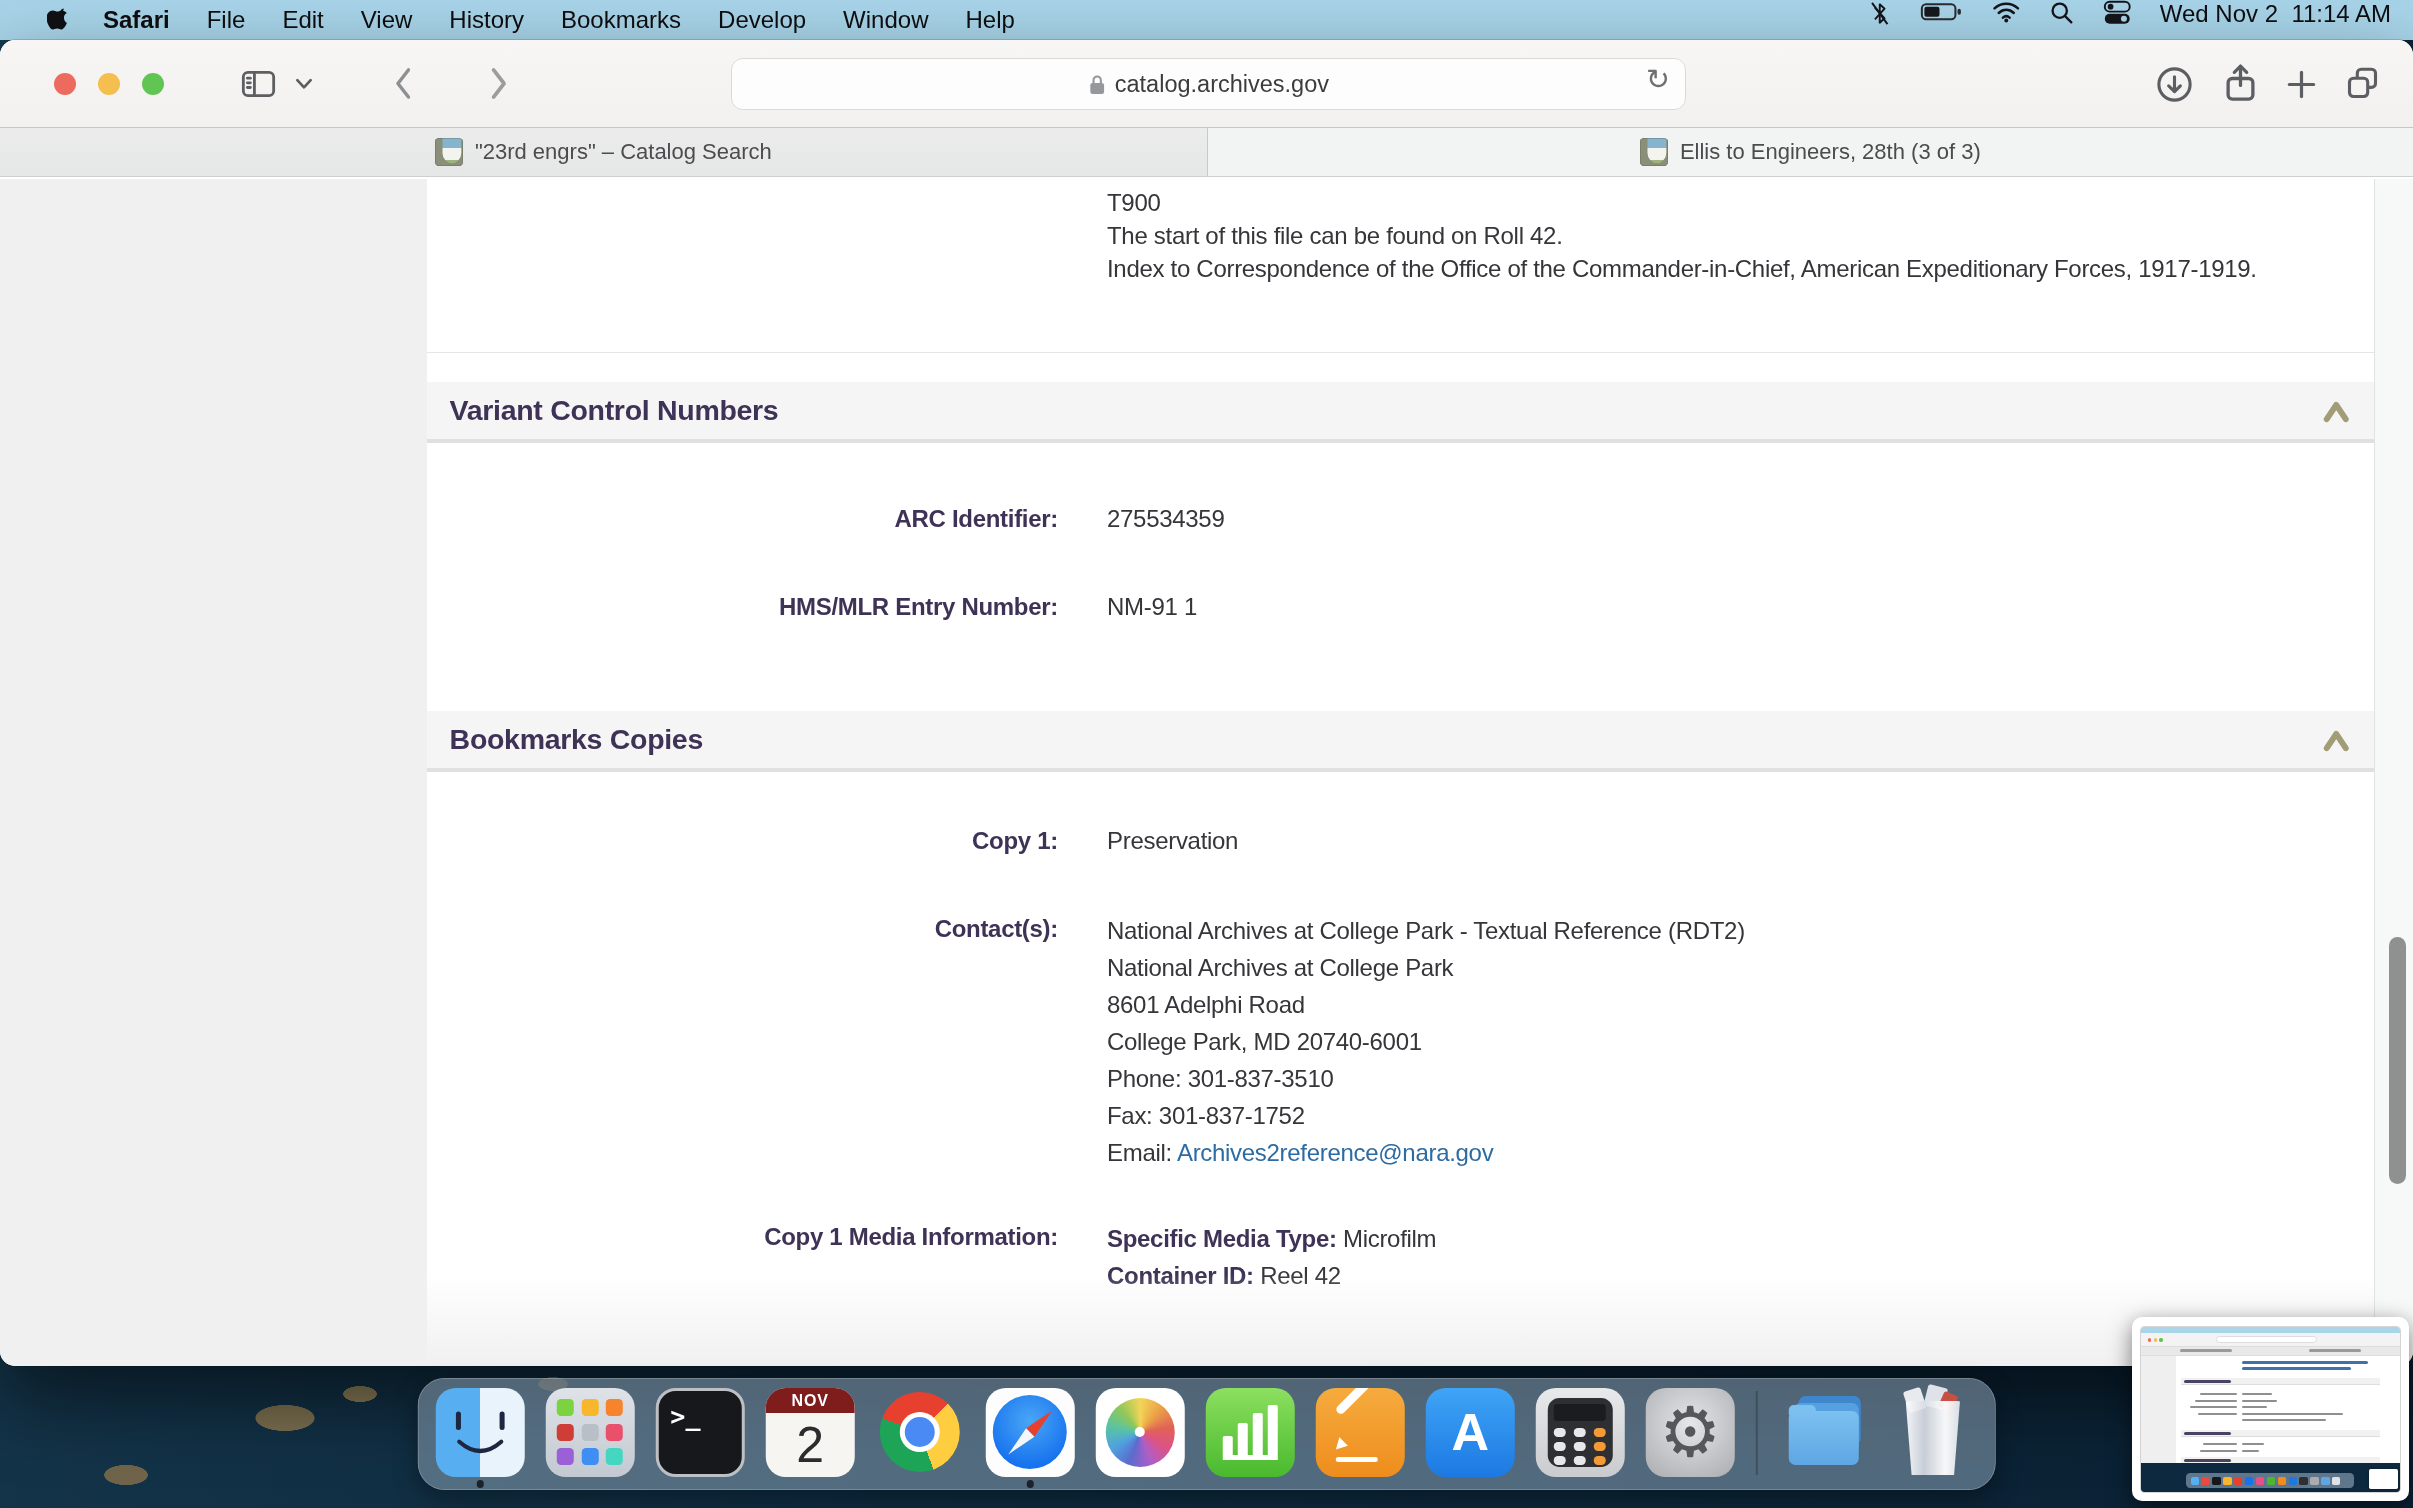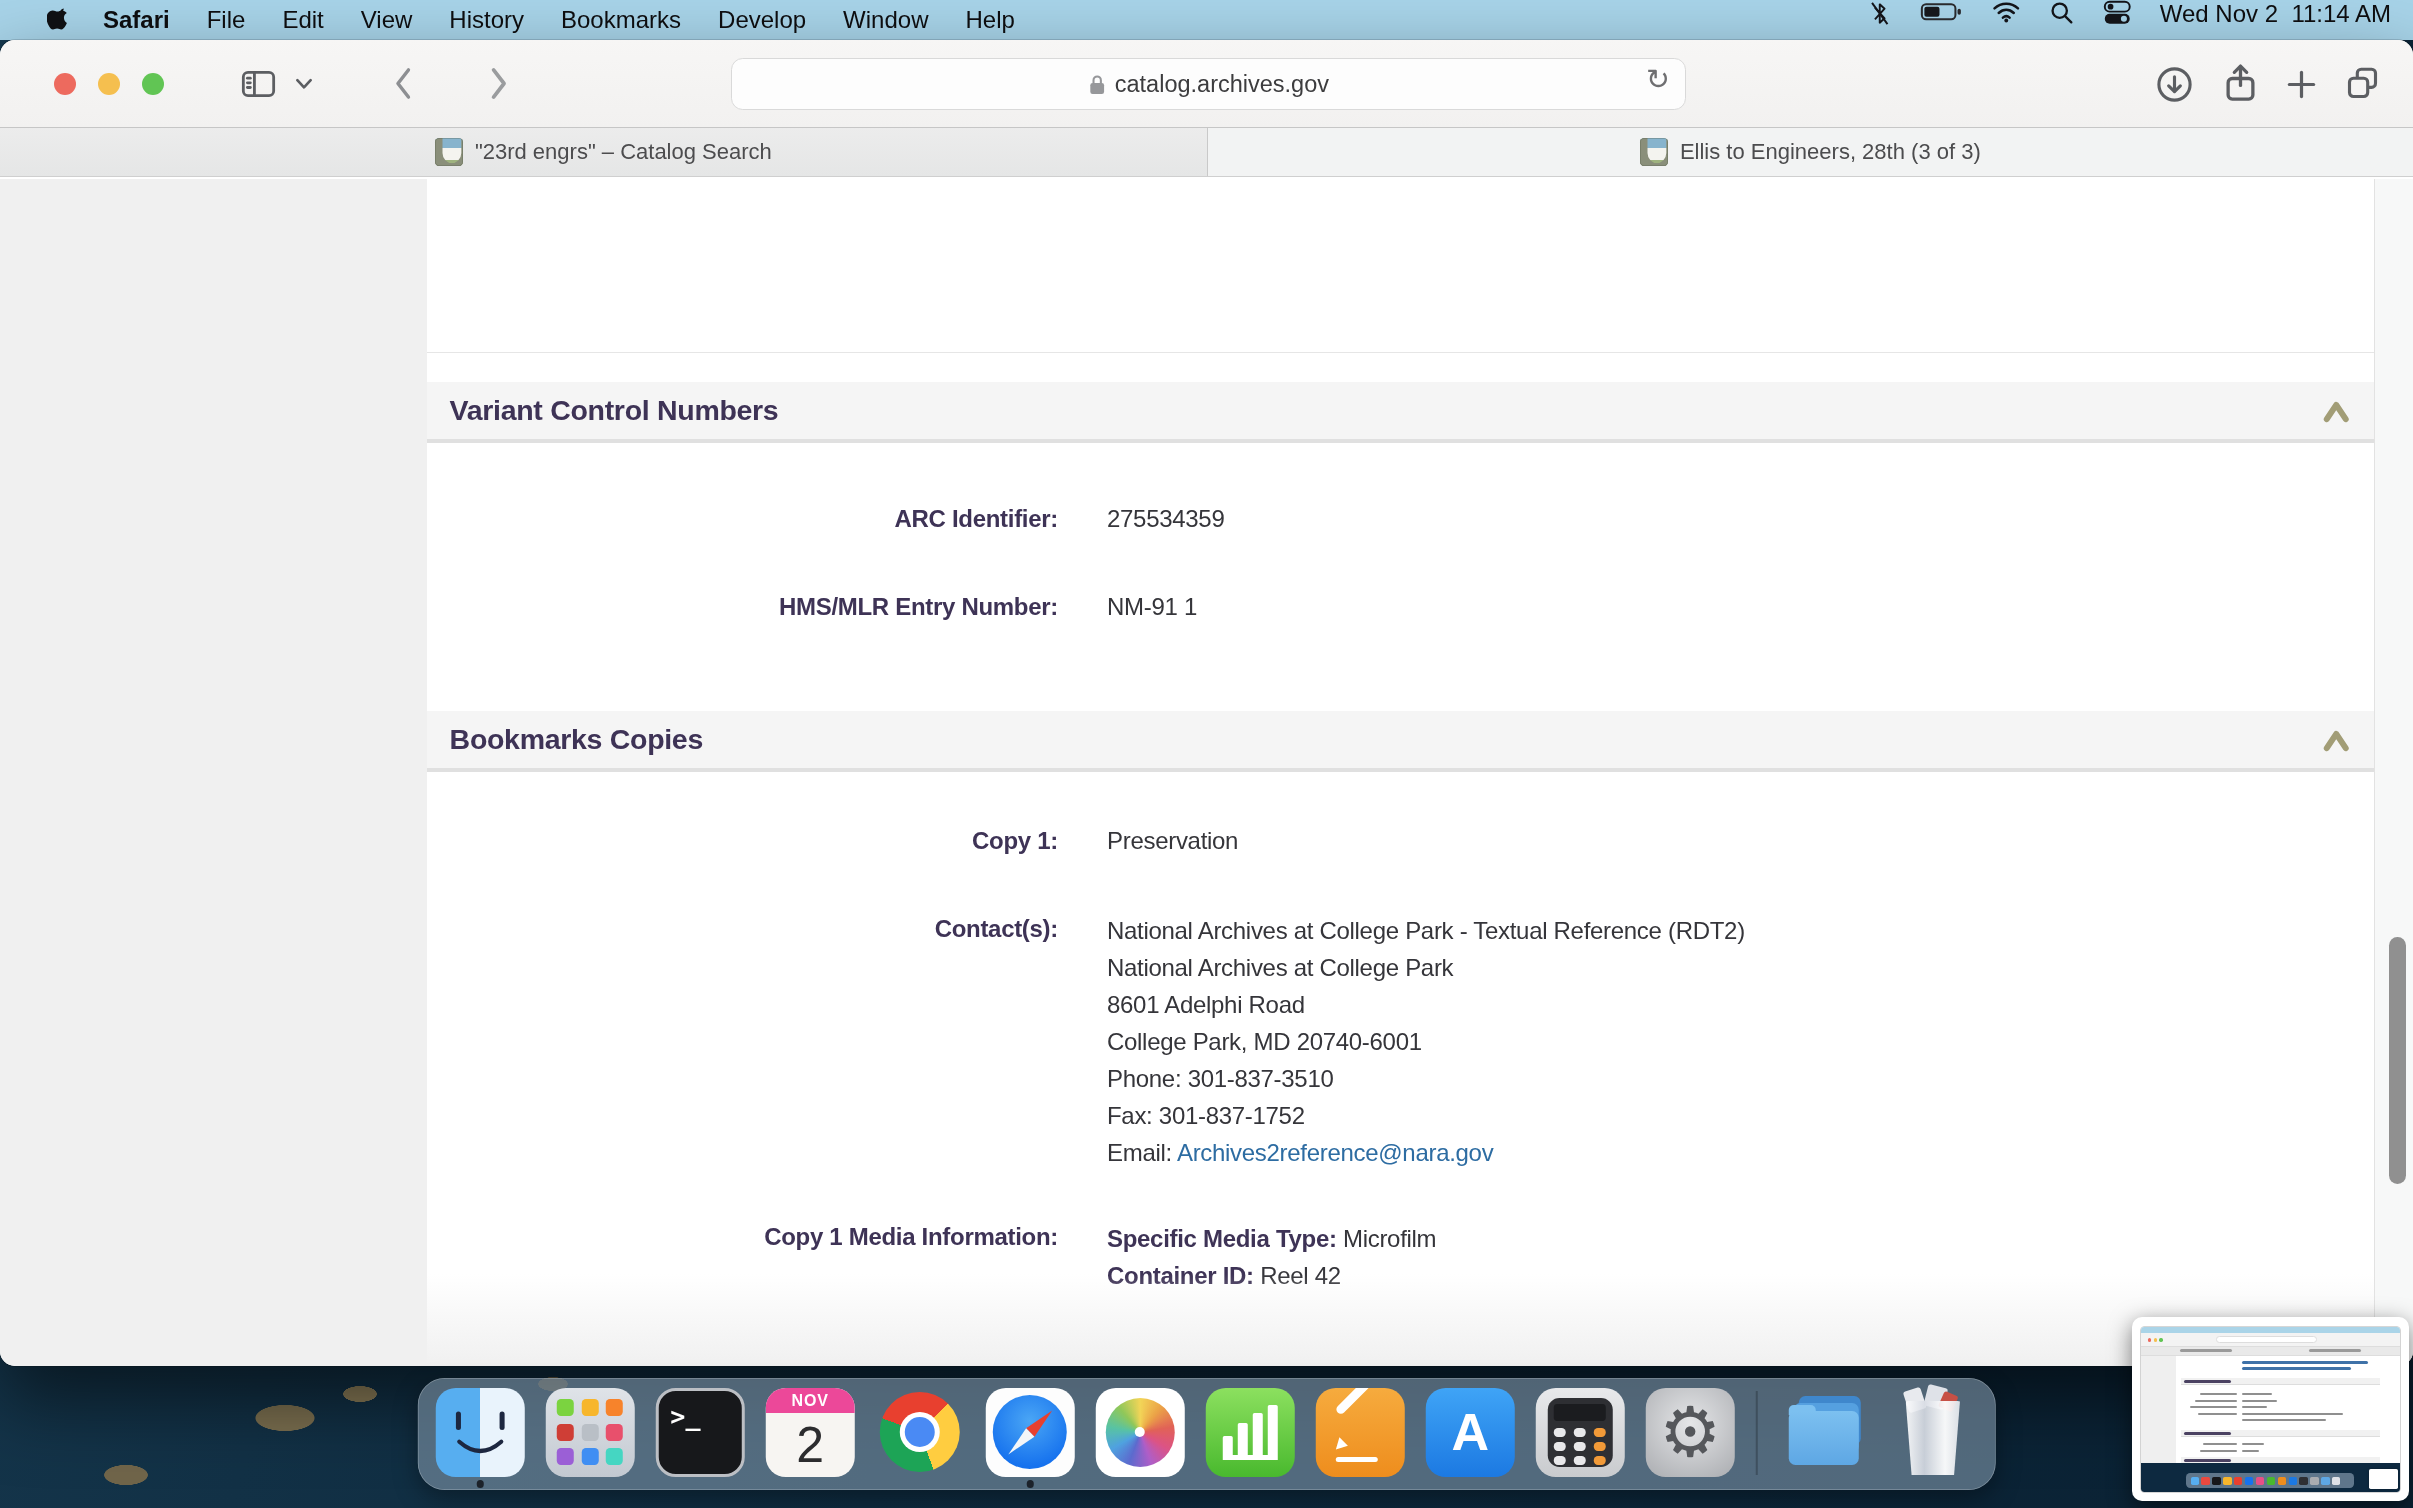--- a/index.html
+++ b/index.html
@@ -106,21 +106,21 @@
   .di { position:absolute; top:0; left:0; width:89px; height:89px; border-radius:20px; overflow:hidden; }
   .rundot { position:absolute; bottom:1.7px; left:41px; width:7.5px; height:7.5px; border-radius:50%; background:#1c222a; }
   .dock-divider { width:1.7px; height:84px; margin-top:3.4px; background:rgba(40,50,60,.45); }
 
   .di.finder { background:linear-gradient(90deg,#57aef0 0 50%, #e9f3fc 50% 100%); }
   .di.launchpad { background:linear-gradient(#dfe3e8,#c3c9d1); display:grid; grid-template-columns:repeat(3,17px); grid-template-rows:repeat(3,17px); gap:7.5px; place-content:center; }
   .lp { border-radius:4.2px; }
   .di.terminal { background:#17181b; border:3.4px solid #bcbfc4; display:flex; align-items:flex-start; justify-content:flex-start; }
   .di.terminal .prompt { color:#fff; font-weight:bold; font-size:25px; margin:11.7px 0 0 11.7px; font-family:"DejaVu Sans Mono", monospace; }
   .di.calendar { background:#f7f5f2; }
-  .cal-band { position:absolute; top:0; left:0; width:100%; height:25px; background:#ec4899; color:#fff; font-size:16px; font-weight:bold; text-align:center; line-height:25px; letter-spacing:0.8px; }
+  .cal-band { position:absolute; top:0; left:0; width:100%; height:25px; background:#7f1d1d; color:#fff; font-size:16px; font-weight:bold; text-align:center; line-height:25px; letter-spacing:0.8px; }
   .cal-day { position:absolute; top:25px; left:0; width:100%; height:64px; text-align:center; font-size:50px; font-weight:300; color:#2c2c2e; line-height:64px; }
   .di.chrome { background:transparent; }
   .chrome-ring { position:absolute; left:4.2px; top:4.2px; width:80px; height:80px; border-radius:50%;
     background:conic-gradient(from 45deg, #ffcd40 0 115deg, #1da456 115deg 245deg, #e8402f 245deg 360deg); }
   .chrome-white { position:absolute; left:24px; top:24px; width:40px; height:40px; border-radius:50%; background:#fff; }
   .chrome-blue { position:absolute; left:29px; top:29px; width:30px; height:30px; border-radius:50%; background:#4a8af4; }
   .di.safari { background:#fdfdfd; }
   .saf-dial { position:absolute; left:7.5px; top:7.5px; width:74px; height:74px; border-radius:50%;
     background:radial-gradient(circle at 50% 35%, #4aa6f5, #1672ee 75%); }
   .di.photos { background:#fff; }
@@ -321,20 +321,25 @@
       <div class="tab active">
         <span class="favicon"></span>
         <span>Ellis to Engineers, 28th (3 of 3)</span>
       </div>
     </div>
 
     <div class="page">
       <div class="rmargin"></div>
       <div class="card">
 
+        <div class="valuecol" style="top:6.7px">
+          <span class="ln">T900</span>
+          <span class="ln">The start of this file can be found on Roll 42.</span>
+          <span class="ln">Index to Correspondence of the Office of the Commander-in-Chief, American Expeditionary Forces, 1917-1919.</span>
+        </div>
 
         <div class="divider"></div>
 
         <div class="sechead" style="top:203px">
           <span class="title">Variant Control Numbers</span>
           <span class="collapse">
             <svg width="28.5" height="28.5" viewBox="0 0 24 24">
                 <polyline points="4,17 12,5 20,17" style="fill:none;stroke:#a29d76;stroke-width:5;stroke-linecap:round;stroke-linejoin:round"></polyline>
               </svg>
           </span>

